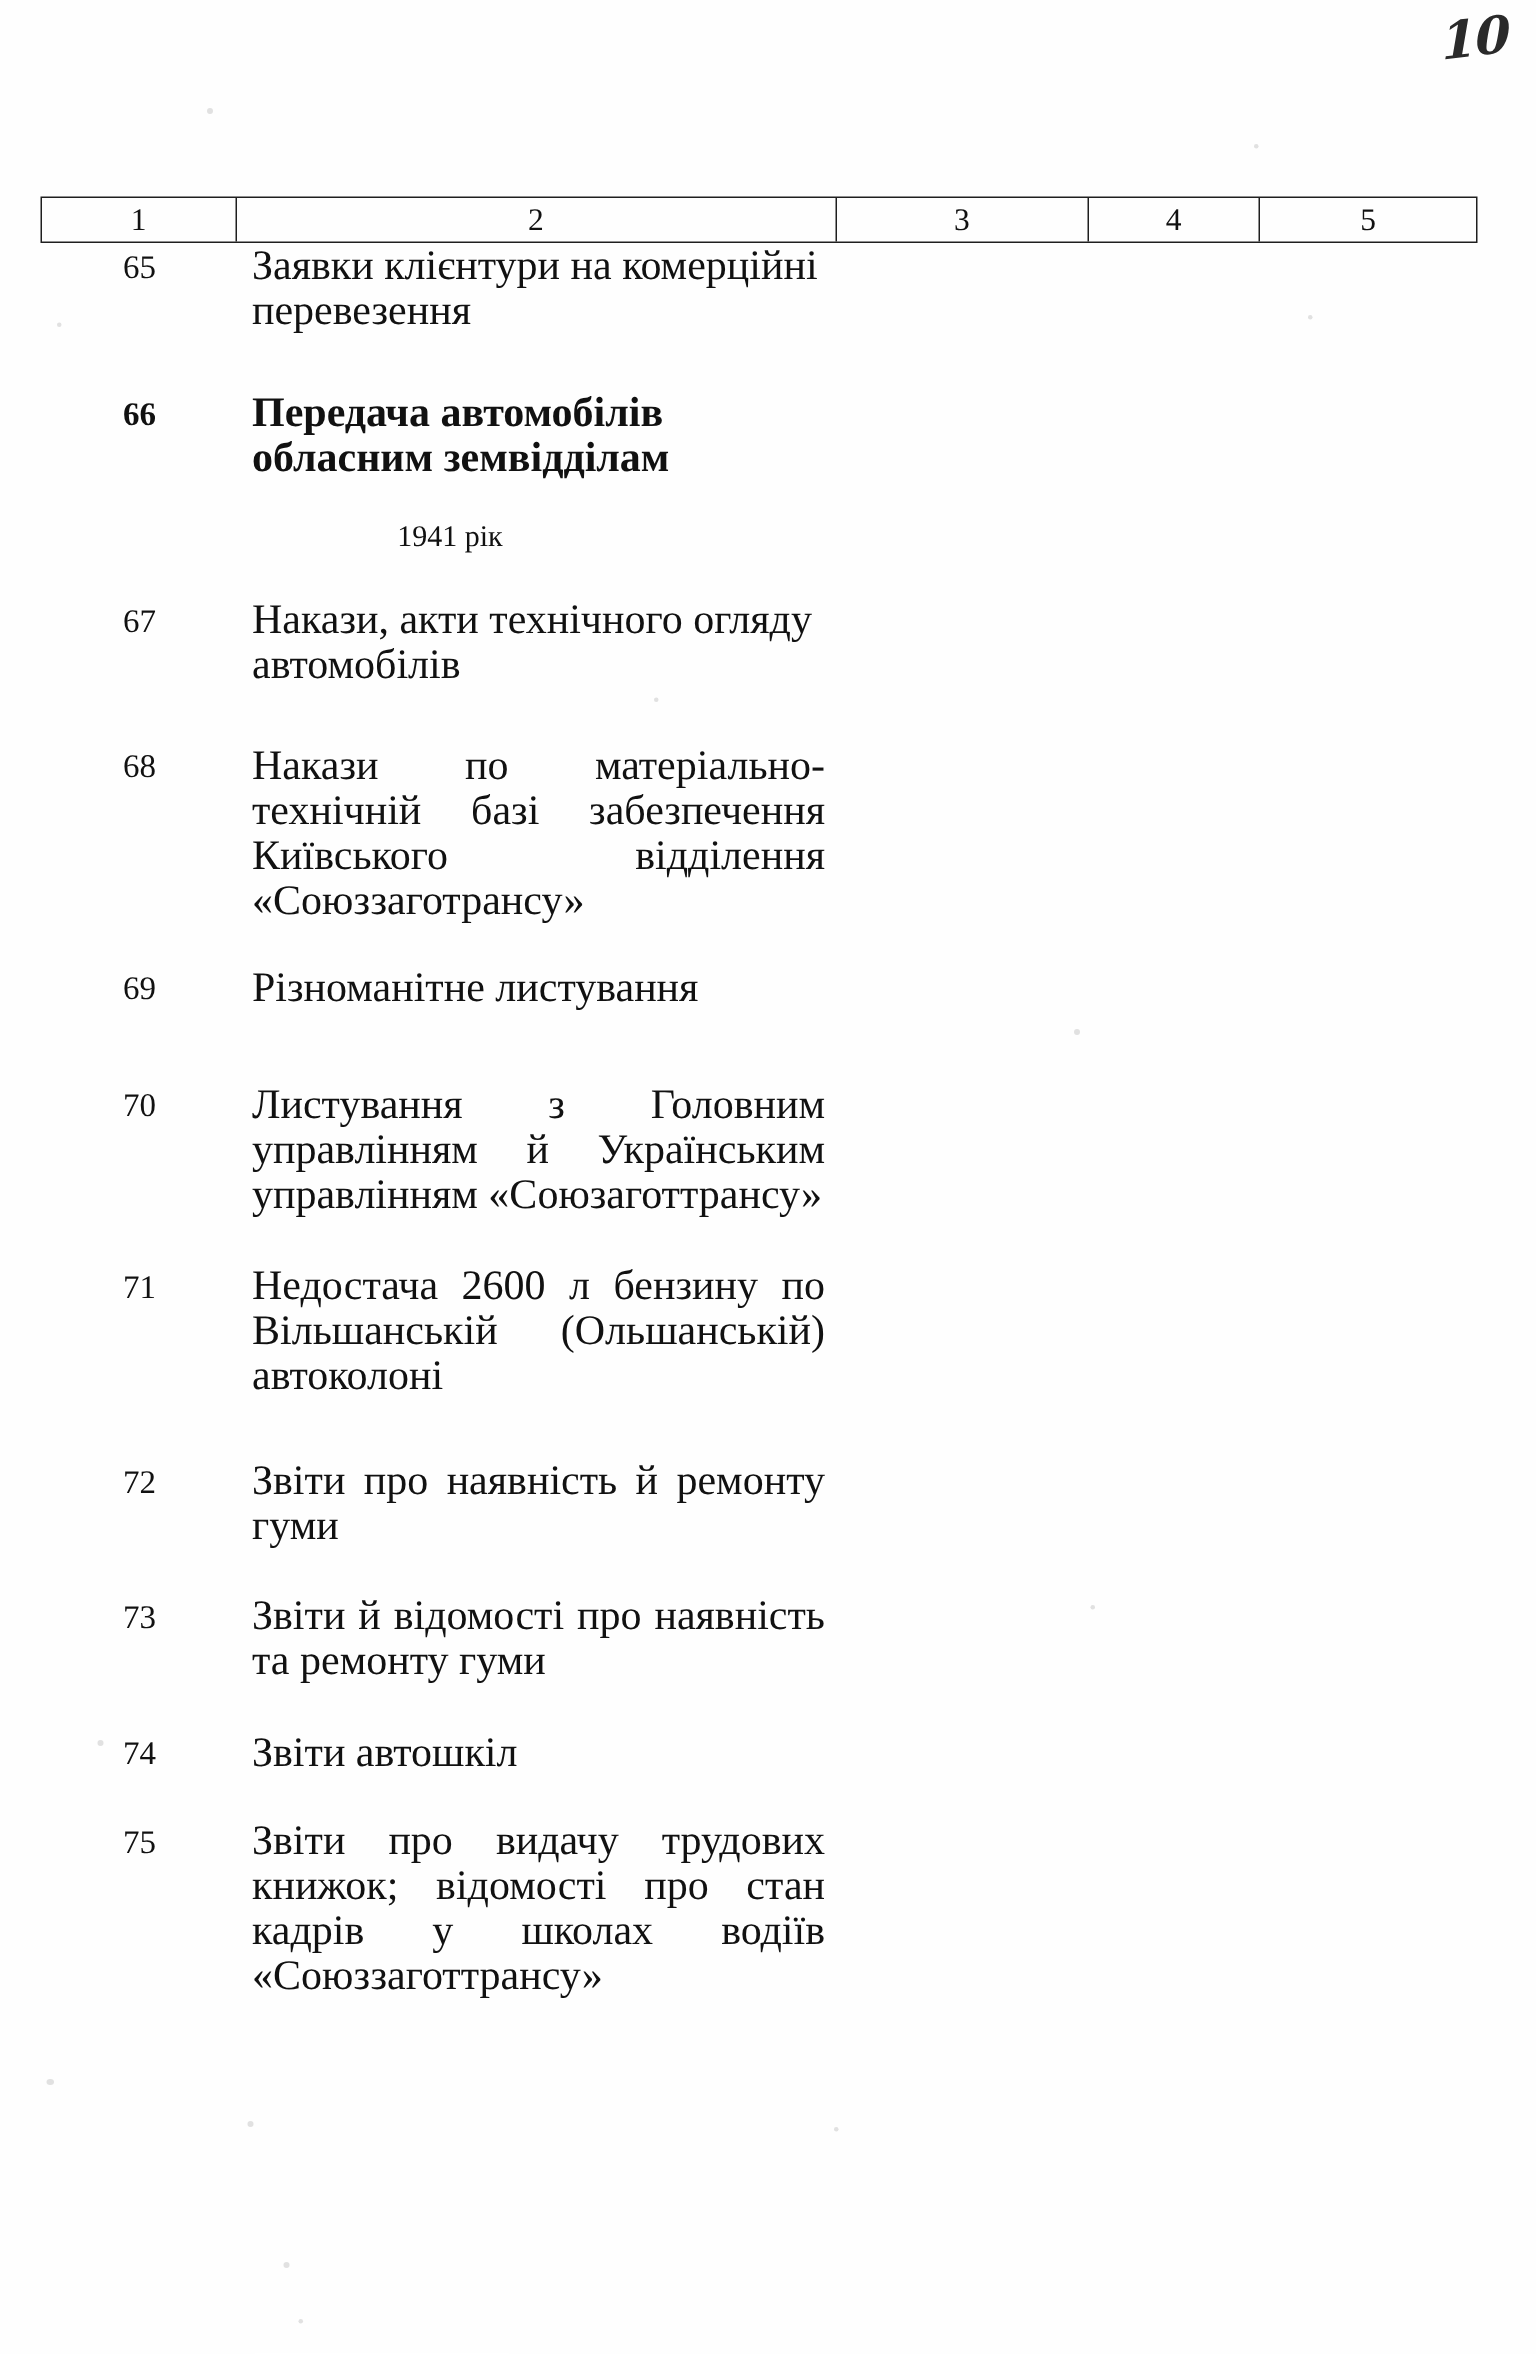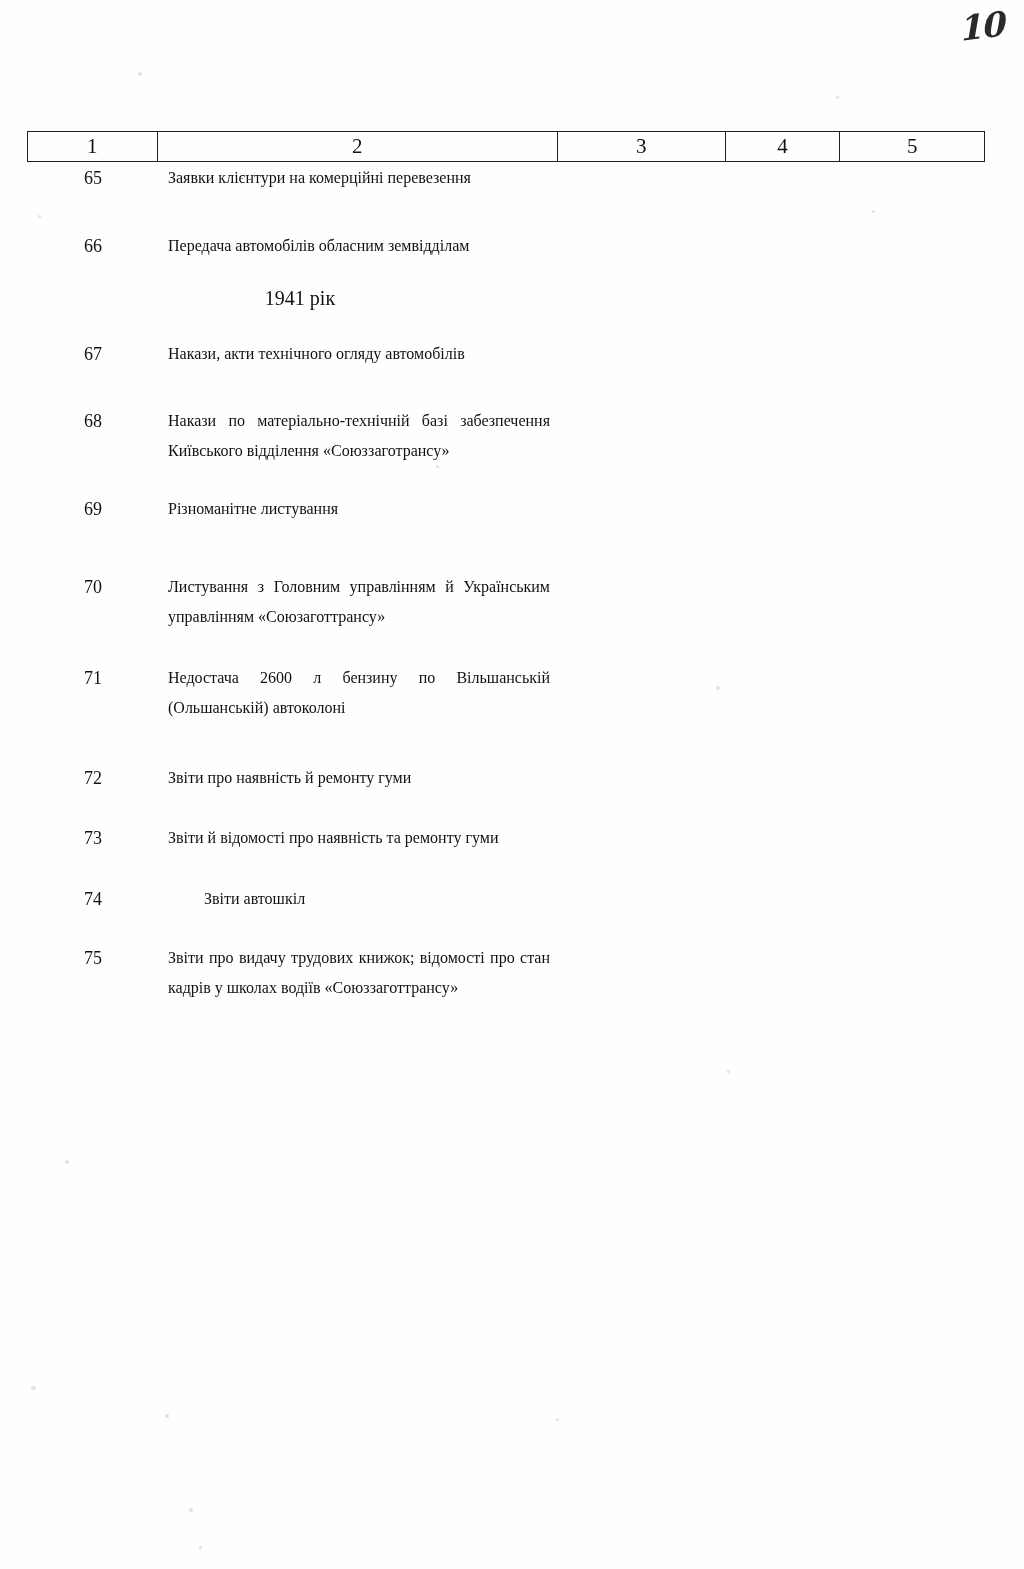--- a/index.html
+++ b/index.html
@@ -80,28 +80,28 @@
     position: relative;
     display: block;
     margin-bottom: 22px;
   }
   .entry .num {
     position: absolute;
     left: 60px;
     top: 0;
     width: 66px;
     text-align: center;
-    font-size: 18px;
+    font-size: 22px;
     color: #111;
     line-height: 30px;
   }
   .entry .desc {
     margin-left: 168px;
     width: 382px;
-    font-size: 16px;
+    font-size: 28px;
     line-height: 30px;
     color: #111;
     text-align: justify;
     text-justify: inter-word;
   }
   .entry .desc.ragged {
     text-align: left;
   }
 
   
@@ -146,21 +146,21 @@
     <div class="cell c5">5</div>
   </div>
 
   <div class="entries">
 
     <div class="entry" style="margin-bottom:38px;">
       <div class="num">65</div>
       <div class="desc ragged">Заявки клієнтури на комерційні перевезення</div>
     </div>
 
-    <div class="entry" style="">
+    <div class="entry" style="font-weight:bold;">
       <div class="num">66</div>
       <div class="desc ragged">Передача автомобілів обласним земвідділам</div>
     </div>
 
     <div class="year-heading">1941 рік</div>
 
     <div class="entry" style="margin-bottom:37px;">
       <div class="num">67</div>
       <div class="desc ragged">Накази, акти технічного огляду автомобілів</div>
     </div>
@@ -188,21 +188,21 @@
     <div class="entry" style="margin-bottom:30px;">
       <div class="num">72</div>
       <div class="desc">Звіти про наявність й ремонту гуми</div>
     </div>
 
     <div class="entry" style="margin-bottom:31px;">
       <div class="num">73</div>
       <div class="desc">Звіти й відомості про наявність та ремонту гуми</div>
     </div>
 
-    <div class="entry" style="margin-bottom:29px;padding-left:36px;">
+    <div class="entry" style="margin-bottom:29px;">
       <div class="num">74</div>
       <div class="desc ragged">Звіти автошкіл</div>
     </div>
 
     <div class="entry">
       <div class="num">75</div>
       <div class="desc">Звіти про видачу трудових книжок; відомості про стан кадрів у школах водіїв «Союззаготтрансу»</div>
     </div>
 
   </div>

